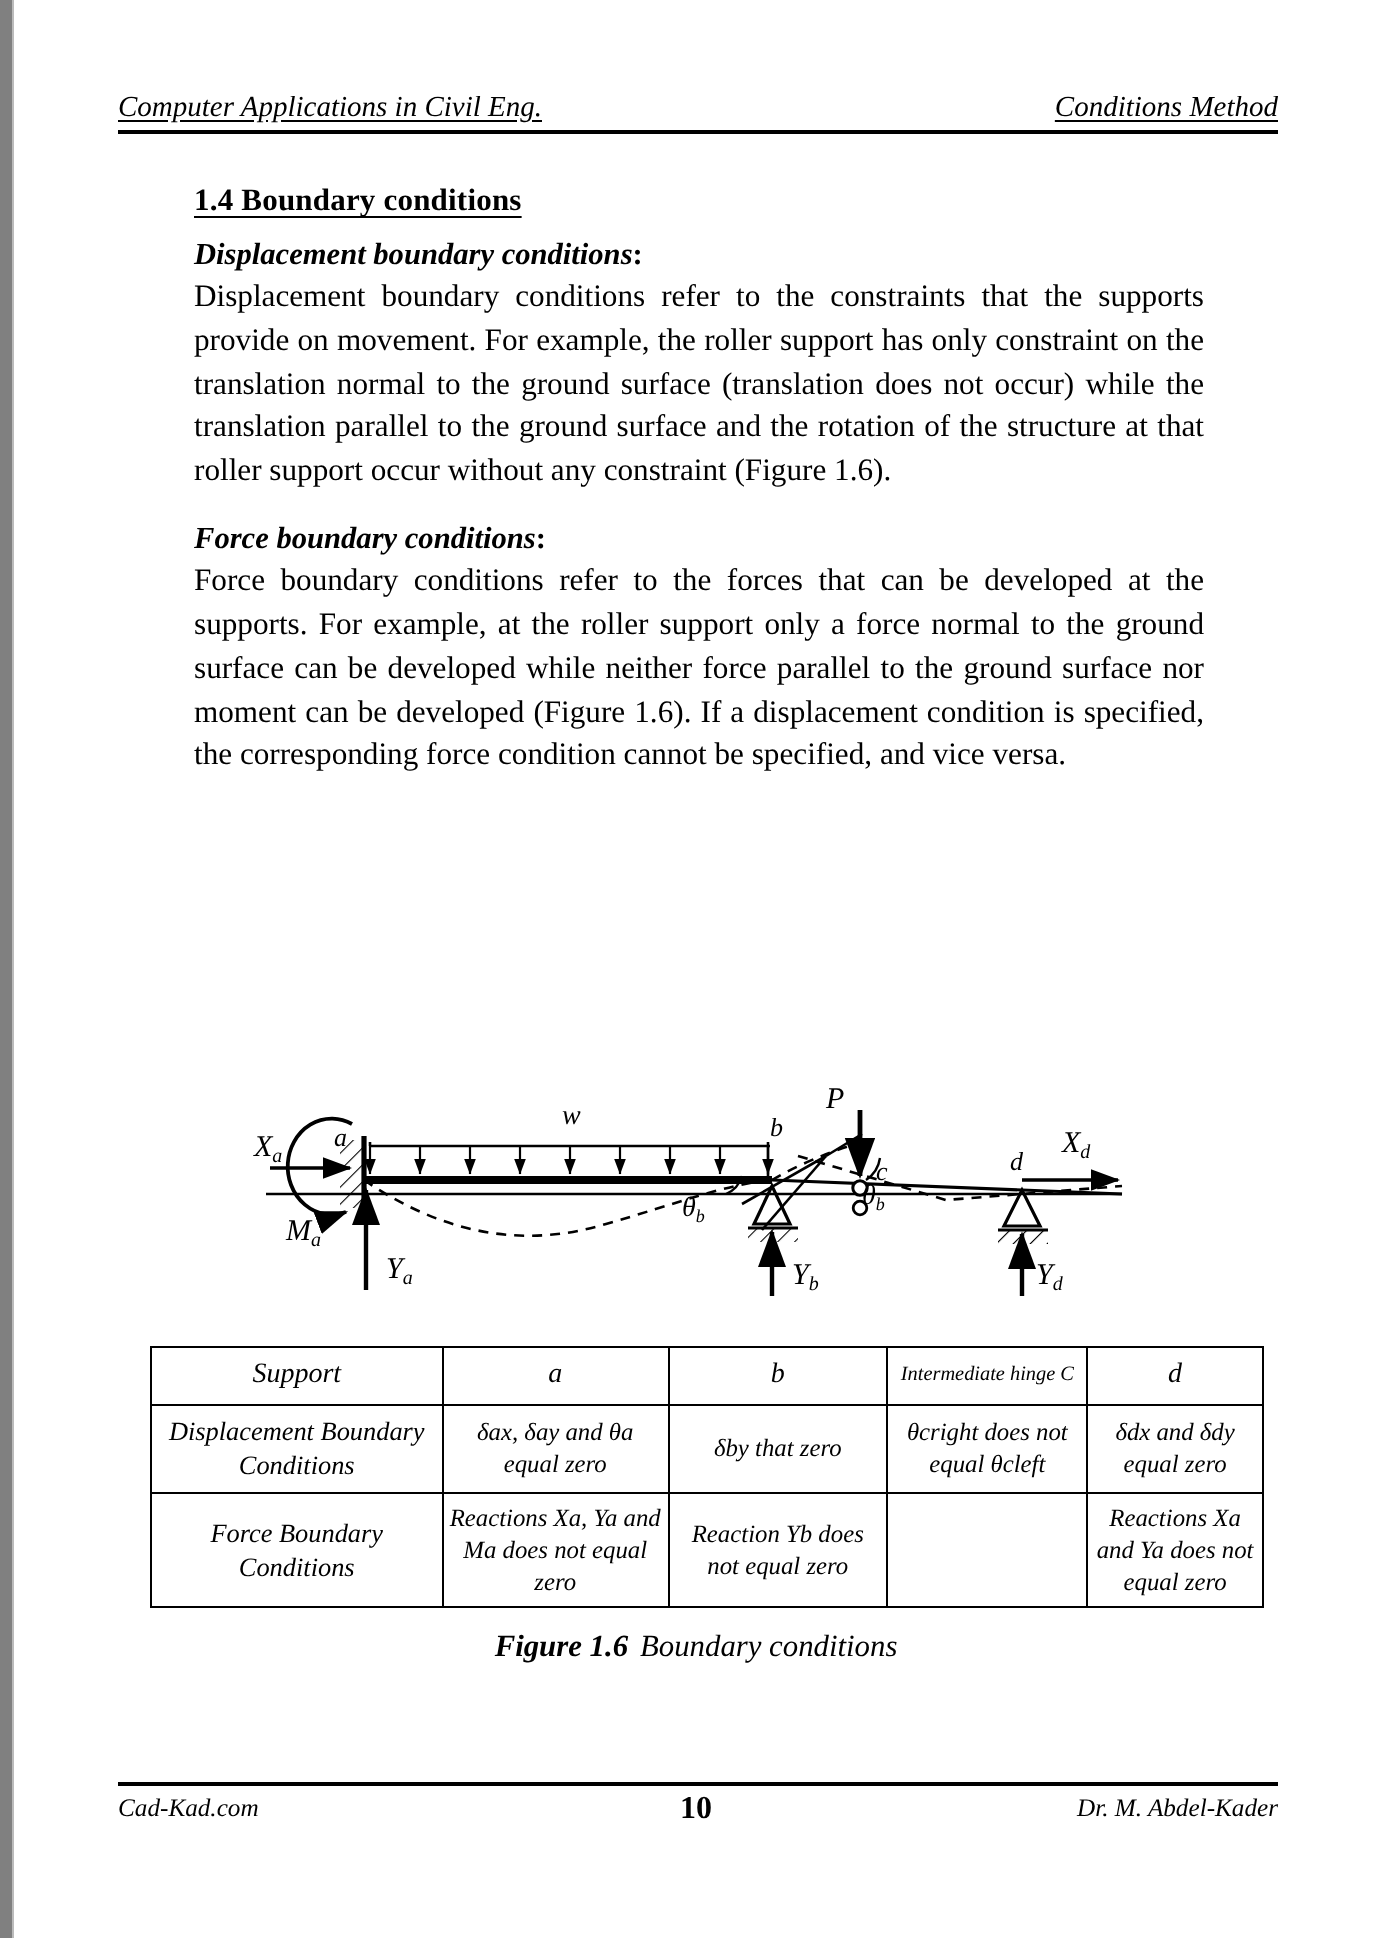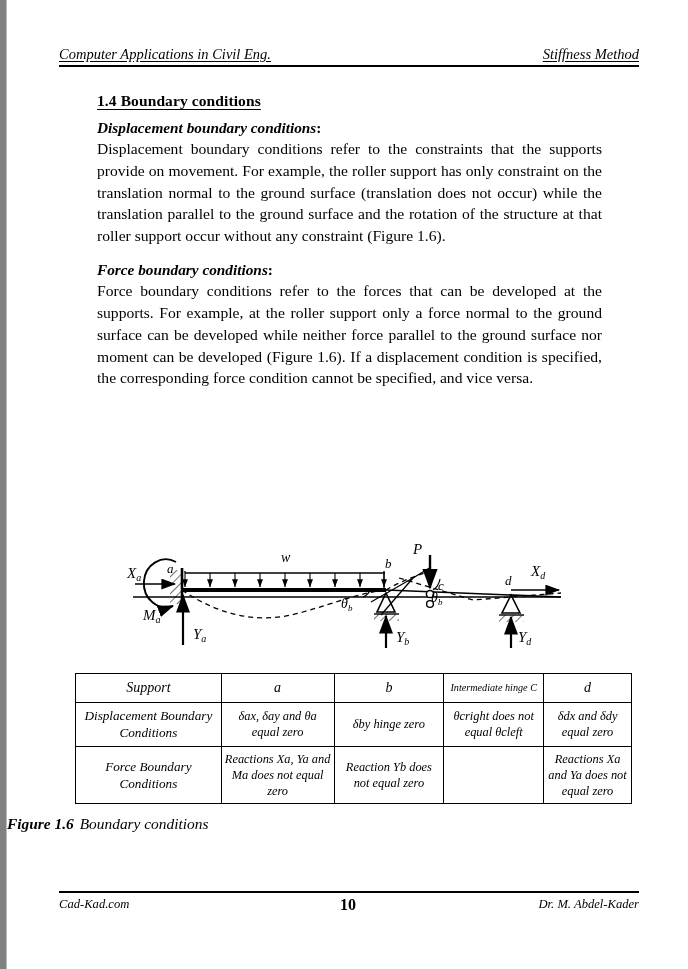--- a/index.html
+++ b/index.html
@@ -70,21 +70,21 @@
   #bctable td.col-a { width: 113px; }
   #bctable td.col-b { width: 110px; }
   #bctable td.col-c { width: 100px; }
   #bctable td.col-d { width: 88px; }
   #bctable tr.hdr td.col-c { font-size: 10.2px; }
   #bctable td.lbl { text-align: center; font-size: 13.2px; }
 
   
   #caption {
     position:absolute; left:0; top:815px; width:682px;
-    text-align:left; font-size:15.4px; font-style:italic;
+    text-align:center; font-size:15.4px; font-style:italic;
   }
   #caption .fignum { font-weight: bold; }
   #caption .captxt { margin-left: 6px; }
 
   
   #footrule {
     position:absolute; left:52px; top:891px; width:580px;
     border-top: 2.5px solid #000;
   }
   #footer {
@@ -97,21 +97,21 @@
     text-align:center; font-size:16px; font-style:normal;font-weight:bold;
   }
 </style>
 </head>
 <body>
 
 <div id="page">
 
   <div id="runhead">
     <span class="rh-left">Computer Applications in Civil Eng.</span>
-    <span class="rh-right">Stiffness Method</span>
+    <span class="rh-right">Conditions Method</span>
   </div>
 
   <div id="content">
 
     <h2 class="sec">1.4 Boundary conditions</h2>
 
 
     <h3 class="sub"><span>Displacement boundary conditions</span><span class="colon">:</span></h3>
 
     <p class="body">Displacement boundary conditions refer to the constraints that the supports provide on movement. For example, the roller support has only constraint on the translation normal to the ground surface (translation does not occur) while the translation parallel to the ground surface and the rotation of the structure at that roller support occur without any constraint (Figure 1.6).</p>
@@ -215,21 +215,21 @@
         <td class="col-b">b</td>
         <td class="col-c">Intermediate hinge C</td>
         <td class="col-d">d</td>
       </tr>
       <tr>
         <td class="col-support lbl">
           <span>Displacement Boundary</span><br>
           <span>Conditions</span>
         </td>
         <td class="col-a">δax, δay and θa equal zero</td>
-        <td class="col-b">δby  hinge zero</td>
+        <td class="col-b">δby  that zero</td>
         <td class="col-c">θcright does not equal θcleft</td>
         <td class="col-d">δdx and δdy equal zero</td>
       </tr>
       <tr>
         <td class="col-support lbl">
           <span>Force Boundary</span><br>
           <span>Conditions</span>
         </td>
         <td class="col-a">Reactions Xa, Ya and Ma does not equal zero</td>
         <td class="col-b">Reaction Yb does not equal zero</td>

